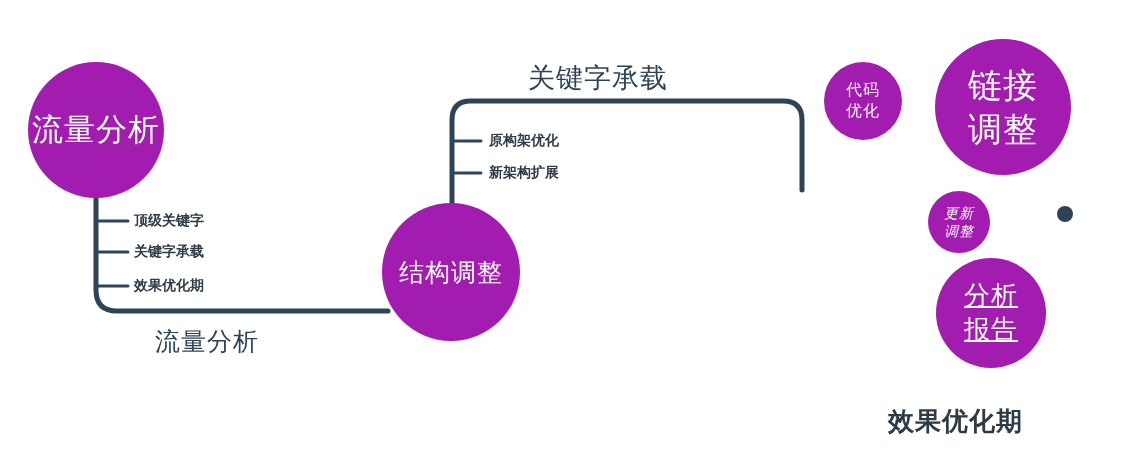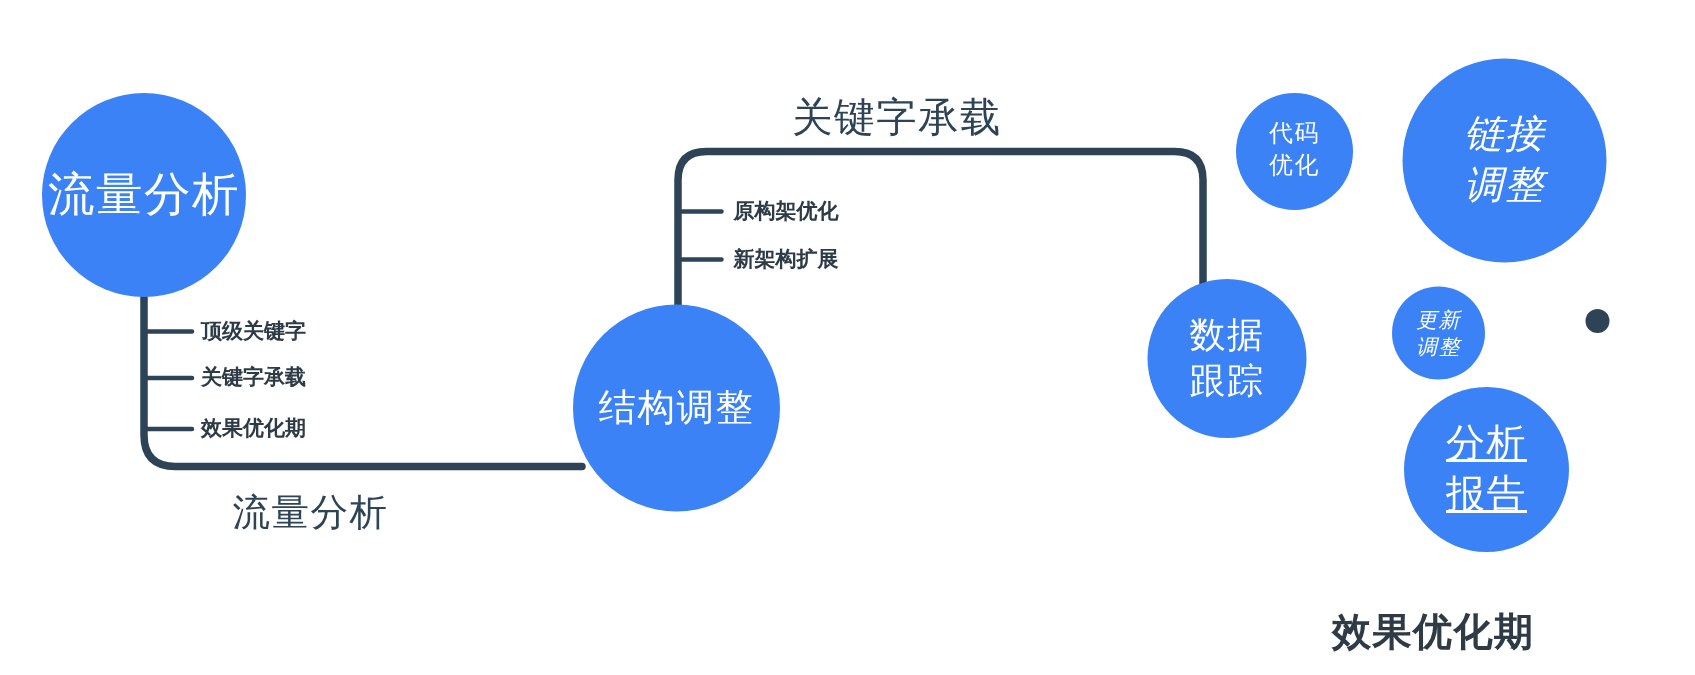--- a/index.html
+++ b/index.html
@@ -17,35 +17,35 @@
   .connectors {
     position: absolute;
     left: 0; top: 0;
     width: 1130px;
     height: 450px;
     pointer-events: none;
   }
   .node {
     position: absolute;
     border-radius: 50%;
-    background: #3b82f6;
+    background: #a21caf;
     color: #ffffff;
     display: flex;
     align-items: center;
     justify-content: center;
     text-align: center;
     white-space: pre-line;
     line-height: 1.3;
     letter-spacing: 1px;
   }
   .node-traffic   { left: 28px;  top: 62px;  width: 136px; height: 136px; font-size: 31px; }
   .node-structure { left: 382px; top: 203px; width: 138px; height: 138px; font-size: 25px; }
   .node-tracking  { left: 765px; top: 186px; width: 106px; height: 106px; font-size: 24px; }
   .node-code      { left: 824px; top: 62px;  width: 78px;  height: 78px;  font-size: 16px; }
-  .node-link      { left: 935px; top: 39px;  width: 136px; height: 136px; font-size: 26px; font-style: italic; }
+  .node-link      { left: 935px; top: 39px;  width: 136px; height: 136px; font-size: 34px; }
   .node-update    { left: 928px; top: 191px; width: 62px;  height: 62px;  font-size: 14px; font-style: italic; }
   .node-report    { left: 936px; top: 258px; width: 110px; height: 110px; font-size: 26px; text-decoration: underline; }
   .dot {
     position: absolute;
     left: 1057px; top: 206px;
     width: 16px; height: 16px;
     border-radius: 50%;
     background: #2e4456;
   }
   .branch-label {
@@ -96,24 +96,20 @@
   </svg>
 
   <div class="node node-traffic">
     <span>流量分析</span>
   </div>
 
   <div class="node node-structure">
     <span>结构调整</span>
   </div>
 
-  <div class="node node-tracking">
-    <span>数据
-跟踪</span>
-  </div>
 
   <div class="node node-code">
     <span>代码
 优化</span>
   </div>
 
   <div class="node node-link">
     <span>链接
 调整</span>
   </div>

